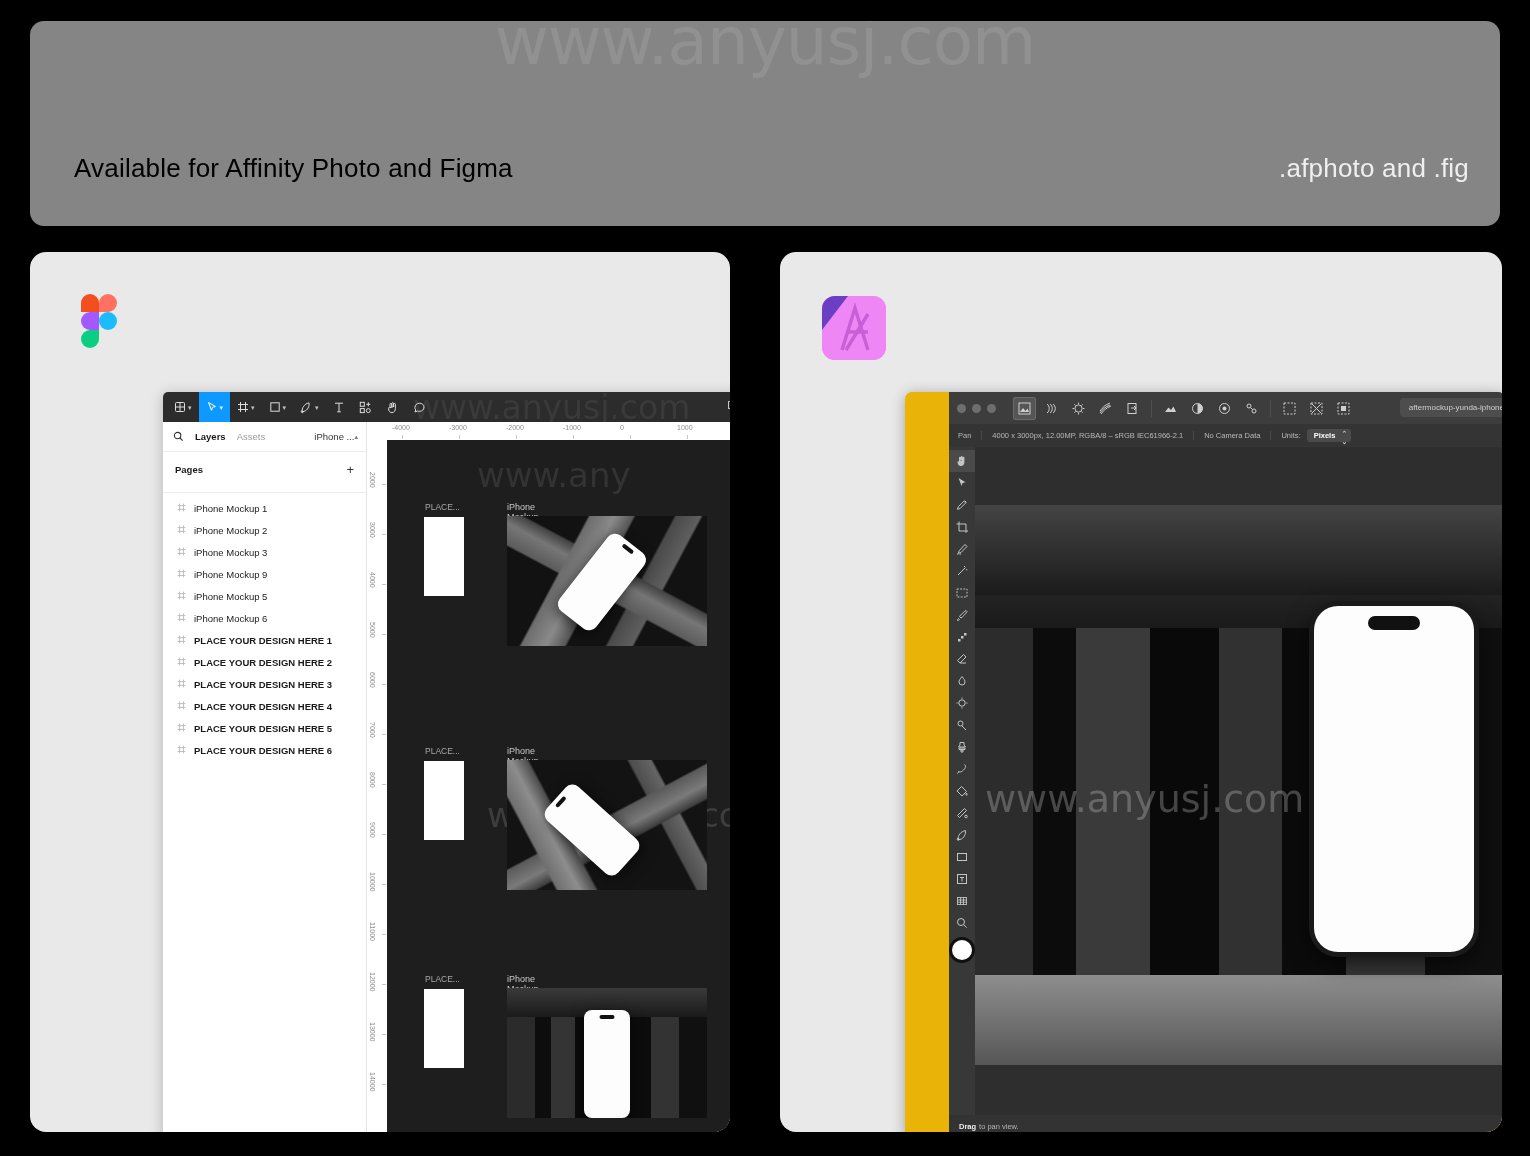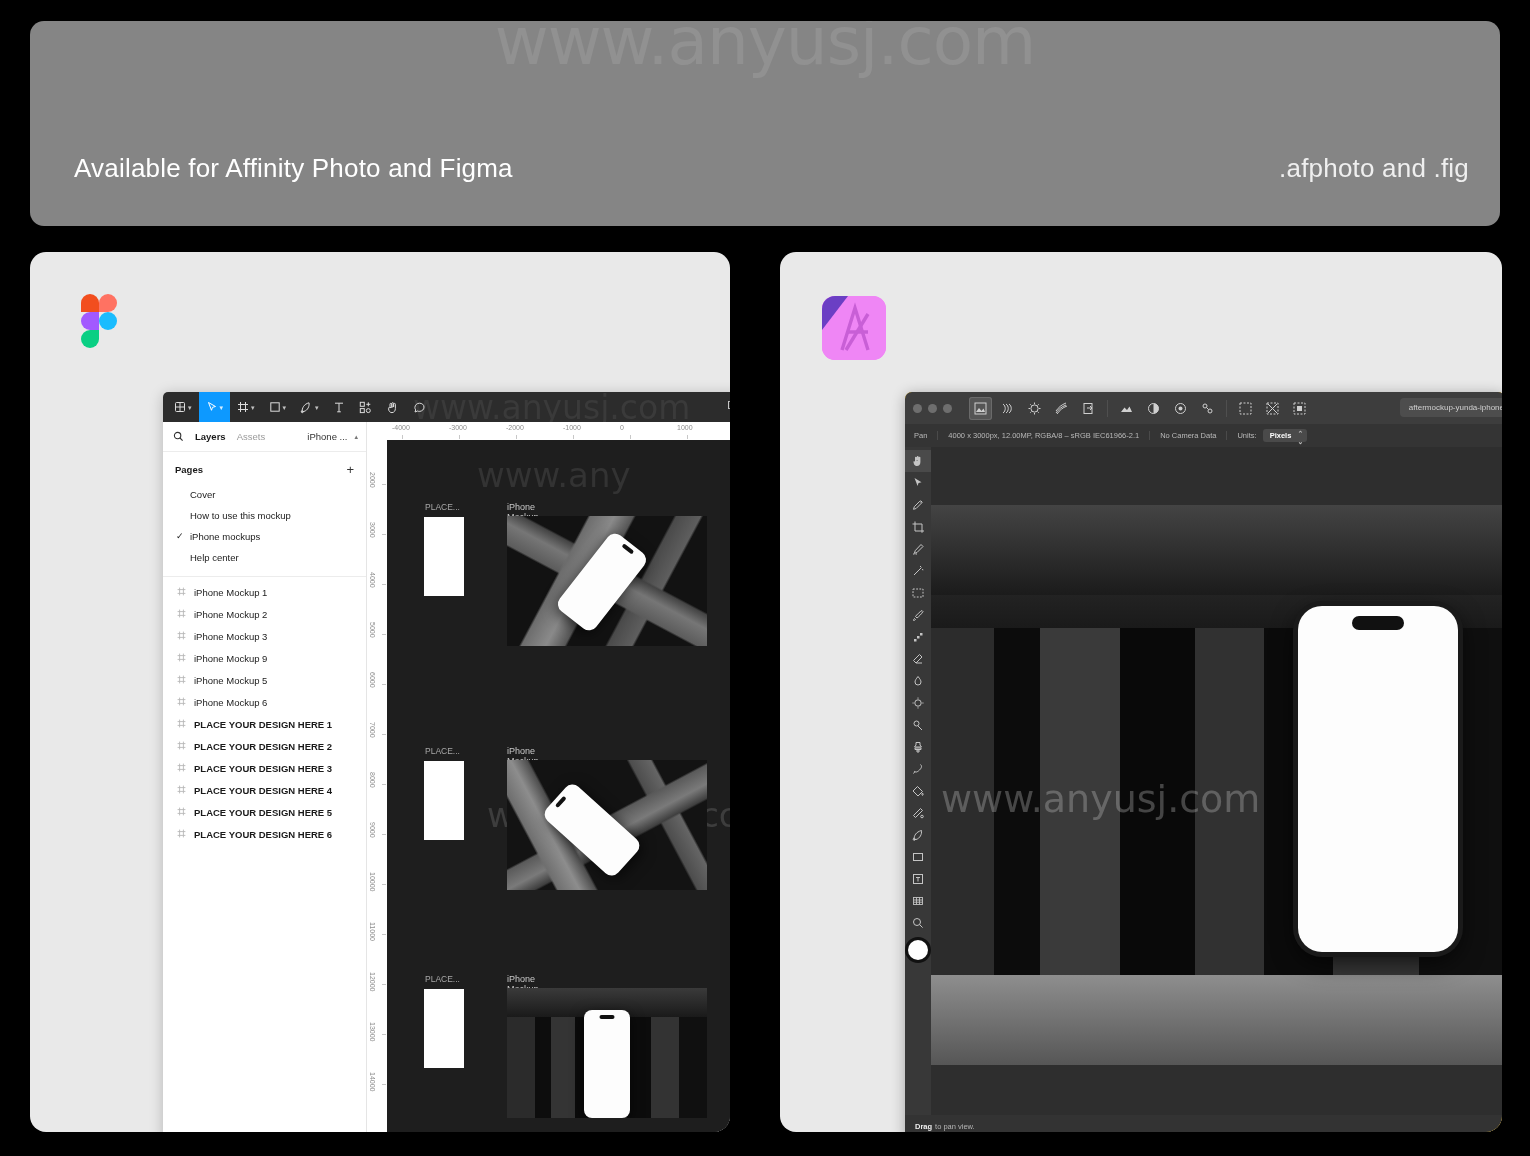--- a/index.html
+++ b/index.html
@@ -10,21 +10,21 @@
   #banner{
     position:absolute; left:30px; top:21px; width:1470px; height:205px;
     background:#858585; border-radius:14px; overflow:hidden;
   }
   #banner .wm{
     position:absolute; left:50%; top:-18px; transform:translateX(-50%);
     font-size:66px; color:#919191; letter-spacing:-1px; white-space:nowrap;
     font-family:"DejaVu Sans", sans-serif;
   }
   #banner .left{
-    position:absolute; left:44px; top:132px; font-size:26px; color:#ffffff;
+    position:absolute; left:44px; top:132px; font-size:26px; color:#000000;
     letter-spacing:.2px;
   }
   #banner .right{
     position:absolute; right:31px; top:132px; font-size:26px; color:#efefef;
     letter-spacing:.2px;
   }
 
   
   .card{
     position:absolute; background:#e9e9e9; border-radius:16px; overflow:hidden;
@@ -70,21 +70,21 @@
   #fig-body{ display:flex; height:718px; }
   #fig-left{ width:204px; background:#fff; border-right:1px solid #e5e5e5; }
 
   #fig-tabs{
     height:30px; display:flex; align-items:center; gap:11px;
     padding:0 10px; border-bottom:1px solid #ececec; position:relative;
   }
   #fig-tabs .tb{ font-size:9.5px; color:#9b9b9b; }
   #fig-tabs .tb.act{ color:#1a1a1a; font-weight:bold; }
   #fig-page-sel{
-    position:absolute; right:8px; display:flex; align-items:center; gap:7px;
+    position:absolute; right:8px; display:flex; align-items:center; gap:0;
     font-size:9.5px; color:#333;
   }
 
   #fig-pages-hd{
     display:flex; align-items:center; justify-content:space-between;
     padding:10px 12px 7px 12px; font-size:9.5px; font-weight:bold; color:#1a1a1a;
   }
   .pg-row{ padding:5px 12px 5px 27px; font-size:9.5px; color:#1a1a1a;
            position:relative; }
   .pg-row .chk{ position:absolute; left:13px; top:5px; font-size:9px; }
@@ -150,20 +150,21 @@
   .phone-up{ position:absolute; background:#fdfdfd; border-radius:8px;
              box-shadow:0 4px 14px rgba(0,0,0,.6); }
   .phone-up .isl{ position:absolute; background:#111; border-radius:3px;
                   left:50%; transform:translateX(-50%); }
 
   
   #aff-win{
     position:absolute; left:125px; top:140px; width:600px; height:748px;
     background:#eab308; border-radius:7px 7px 0 0; overflow:hidden;
     box-shadow:0 2px 14px rgba(0,0,0,.3);
+    padding-left:44px;
   }
   #aff-title{ height:32px; background:#3d3d3d; display:flex; align-items:center;
               padding:0 8px; gap:6px; position:relative; }
   .tl-dot{ width:9px; height:9px; border-radius:50%; background:#6e6e6e; }
   .aff-ti{ width:23px; height:23px; border-radius:3px; display:flex;
            align-items:center; justify-content:center; color:#cfcfcf; }
   .aff-ti.on{ background:#555; box-shadow:inset 0 0 0 1px #6a6a6a; }
   .aff-div{ width:1px; height:17px; background:#4f4f4f; margin:0 3px; }
   #aff-file{
     position:absolute; right:-8px; top:6px; height:19px; background:#4d4d4d;
@@ -313,26 +314,20 @@
             <span>iPhone ...</span>
             <span style="font-size:7px;color:#777">▴</span>
           </div>
         </div>
 
         <div id="fig-pages-hd">
           <span>Pages</span>
           <span style="font-size:13px;font-weight:300;color:#333">+</span>
         </div>
 
-        <div id="fig-pages-list">
-            <div class="pg-row"><span>Cover</span></div>
-            <div class="pg-row"><span>How to use this mockup</span></div>
-            <div class="pg-row"><span class="chk">✓</span><span>iPhone mockups</span></div>
-            <div class="pg-row"><span>Help center</span></div>
-          </div>
         <div id="fig-sep"></div>
         <div id="fig-layers-list">
             <div class="ly-row">
               <span class="ic"><svg width="9" height="9" viewBox="0 0 9 9">
                   <g fill="none" stroke="currentColor" stroke-width=".9">
                     <path d="M2.6.6v7.8M6.4.6v7.8M.6 2.6h7.8M.6 6.4h7.8"></path>
                   </g>
                 </svg></span>
               <span>iPhone Mockup 1</span>
             </div>

